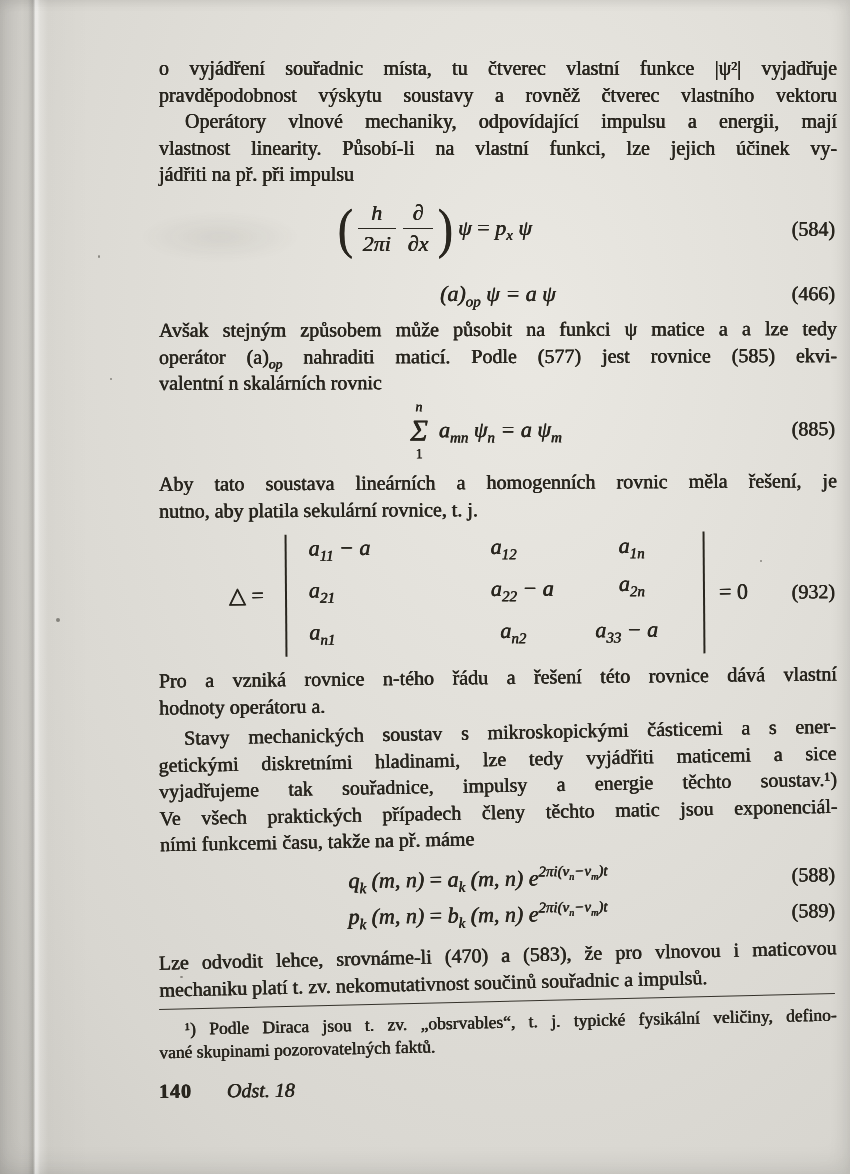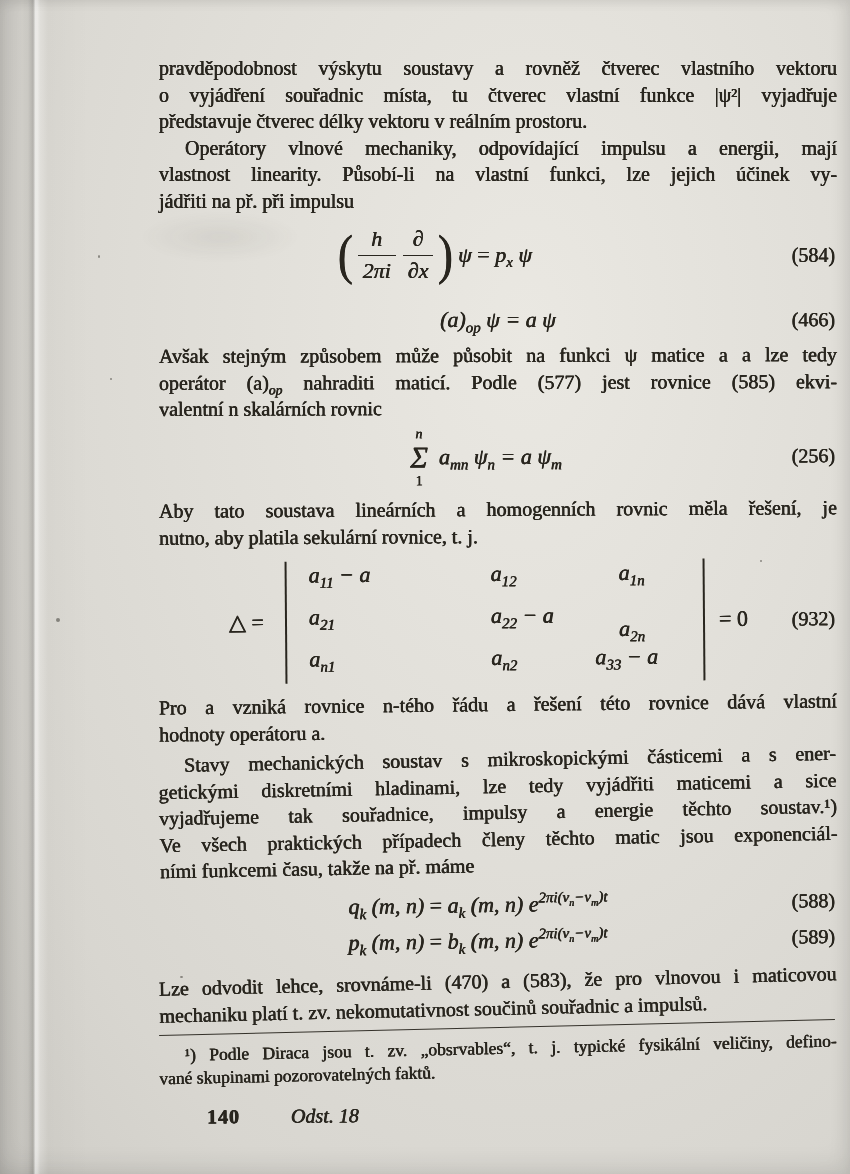--- a/index.html
+++ b/index.html
@@ -42,22 +42,22 @@
   
   .matrix{ position:relative; height:128px; font-size:22px; }
   .mlhs{ position:absolute; left:70px; top:50%; transform:translateY(-50%); font-style:normal; }
   .mbar{ position:absolute; top:3px; bottom:3px; width:1.6px; background:#29261f; }
   .mcell{ position:absolute; white-space:nowrap; font-style:italic; }
   .mrhs{ position:absolute; left:560px; top:50%; transform:translateY(-50%); }
 
   .rule{ border:0; border-top:1.7px solid #34312a; margin:6px 0 0; width:676px; }
   .footnote{ font-size:17.5px; line-height:23px; margin-top:9px; }
   .footer{ margin-top:18px; font-size:20px; }
-  .footer .pnum{ font-weight:bold; letter-spacing:1px;margin-left:48px; }
-  .footer .sect{ font-style:italic; margin-left:46px; }
+  .footer .pnum{ font-weight:bold; letter-spacing:1px; }
+  .footer .sect{ font-style:italic; margin-left:30px; }
 
   
   .crease{ position:absolute; left:28px; top:0; width:12px; height:100%;
     background:linear-gradient(90deg, transparent, rgba(0,0,0,0.10) 42%, rgba(255,255,255,0.45) 62%, transparent); }
   .ghost{ position:absolute; left:140px; top:212px; width:160px; height:50px; border-radius:50%;
     background:radial-gradient(ellipse, rgba(60,58,50,0.07), transparent 70%); filter:blur(2px); }
   .speck{ position:absolute; border-radius:50%; background:rgba(30,28,22,0.45); }
 </style>
 </head>
 <body>
@@ -67,23 +67,22 @@
   <div class="ghost"></div>
   <div class="speck" style="left:56px;top:618px;width:4px;height:4px;"></div>
   <div class="speck" style="left:98px;top:255px;width:2px;height:3px;"></div>
   <div class="speck" style="left:110px;top:378px;width:2px;height:2px;"></div>
   <div class="speck" style="left:180px;top:976px;width:3px;height:2px;"></div>
   <div class="speck" style="left:760px;top:560px;width:2px;height:2px;"></div>
 
   <div class="text-col">
 
     <p class="para" style="padding-top:7px;">
+      <span class="pline">o vyjádření souřadnic místa, tu čtverec vlastní funkce |ψ²| vyjadřuje</span>
       <span class="pline">pravděpodobnost výskytu soustavy a rovněž čtverec vlastního vektoru</span>
-      <span class="pline">o vyjádření souřadnic místa, tu čtverec vlastní funkce |ψ²| vyjadřuje</span>
-      <span class="pline end">představuje čtverec délky vektoru v reálním prostoru.</span>
     </p>
 
     <p class="para">
       <span class="pline ind">Operátory vlnové mechaniky, odpovídající impulsu a energii, mají</span>
       <span class="pline">vlastnost linearity. Působí-li na vlastní funkci, lze jejich účinek vy-</span>
       <span class="pline end">jádřiti na př. při impulsu</span>
     </p>
 
     <div class="eq" style="height:78px;margin-top:2px;">
       <span class="eq-row" style="transform:translateX(-62px);">
@@ -118,39 +117,39 @@
 
     <div class="eq" style="height:66px;margin-top:2px;transform:rotate(-0.25deg);">
       <span class="eq-row" style="transform:translateX(-12px);">
         <span class="sum">
           <span class="top">n</span>
           <span class="sig">Σ</span>
           <span class="bot">1</span>
         </span>
         <span><i>a</i><sub><i>mn</i></sub> <i>ψ</i><sub><i>n</i></sub><i> = a </i><i>ψ</i><sub><i>m</i></sub></span>
       </span>
-      <span class="eq-num">(256)</span>
+      <span class="eq-num">(885)</span>
     </div>
 
     <p class="para" style="margin-top:6px;transform:rotate(-0.3deg);">
       <span class="pline">Aby tato soustava lineárních a homogenních rovnic měla řešení, je</span>
       <span class="pline end">nutno, aby platila sekulární rovnice, t. j.</span>
     </p>
 
     <div class="matrix" style="margin-top:8px;transform:rotate(-0.45deg);">
       <span class="mlhs">△ =</span>
       <span class="mbar" style="left:126px;"></span>
       <span class="mcell" style="left:150px;top:4px;"><i>a</i><sub>11</sub><i> − a</i></span>
       <span class="mcell" style="left:332px;top:4px;"><i>a</i><sub>12</sub><i></i></span>
       <span class="mcell" style="left:460px;top:4px;"><i>a</i><sub>1n</sub><i></i></span>
       <span class="mcell" style="left:150px;top:46px;"><i>a</i><sub>21</sub><i></i></span>
       <span class="mcell" style="left:332px;top:46px;"><i>a</i><sub>22</sub><i> − a</i></span>
-      <span class="mcell" style="left:460px;top:60px;"><i>a</i><sub>2n</sub><i></i></span>
+      <span class="mcell" style="left:460px;top:42px;"><i>a</i><sub>2n</sub><i></i></span>
       <span class="mcell" style="left:150px;top:88px;"><i>a</i><sub>n1</sub><i></i></span>
-      <span class="mcell" style="left:332px;top:88px;"><i>a</i><sub>n2</sub><i></i></span>
+      <span class="mcell" style="left:341px;top:88px;"><i>a</i><sub>n2</sub><i></i></span>
       <span class="mcell" style="left:436px;top:88px;"><i>a</i><sub>33</sub><i> − a</i></span>
       <span class="mbar" style="left:544px;"></span>
       <span class="mrhs">= 0</span>
       <span class="eq-num">(932)</span>
     </div>
 
     <p class="para" style="margin-top:6px;transform:rotate(-0.6deg);">
       <span class="pline">Pro a vzniká rovnice n-tého řádu a řešení této rovnice dává vlastní</span>
       <span class="pline end">hodnoty operátoru a.</span>
     </p>

